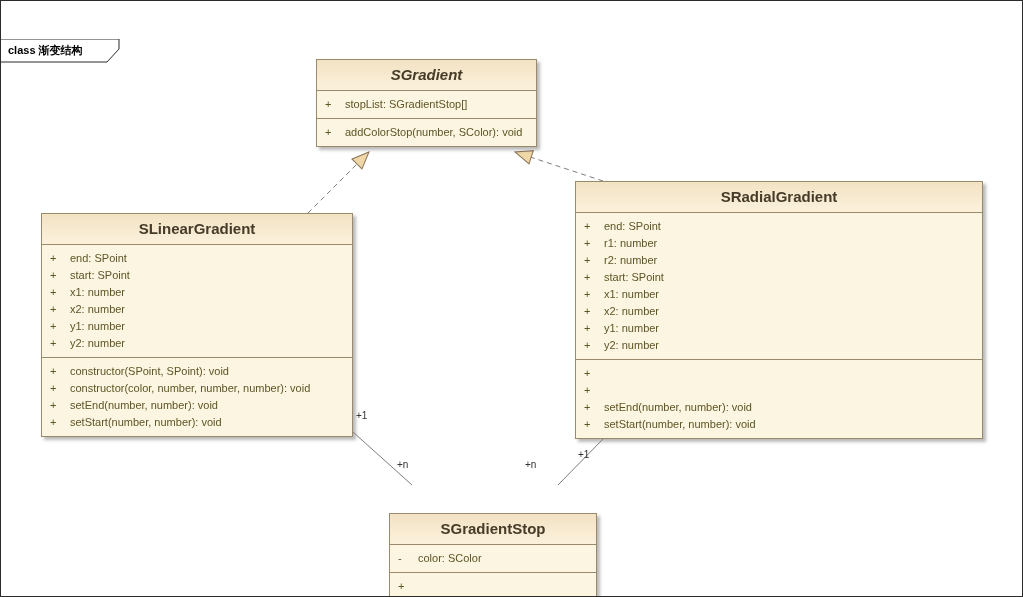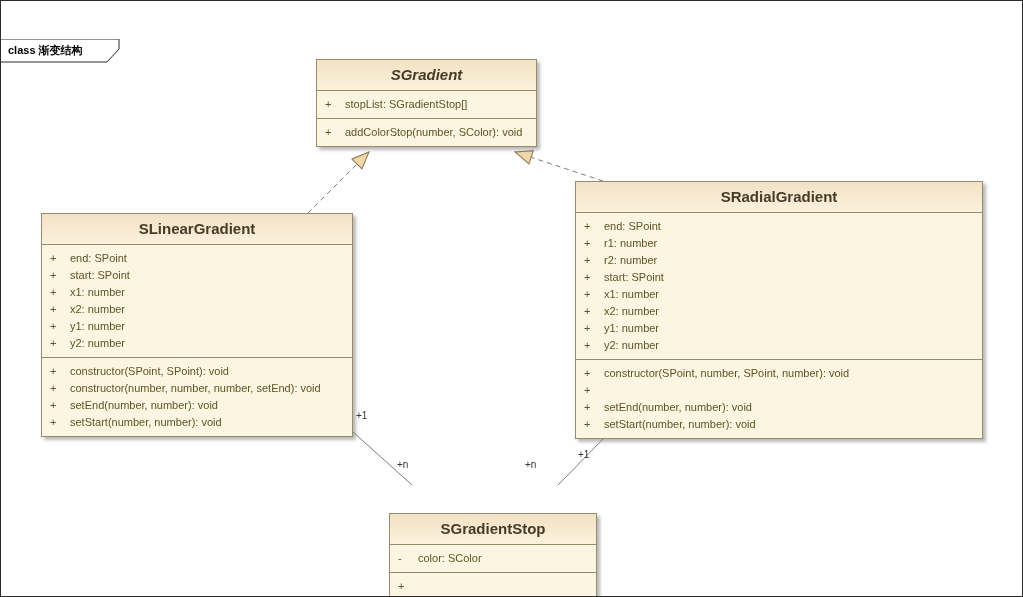--- a/index.html
+++ b/index.html
@@ -139,21 +139,21 @@
         <span class="mtext">y2: number</span>
       </div>
     </div>
     <div class="class-section methods">
       <div class="member">
         <span class="sign">+</span>
         <span class="mtext">constructor(SPoint, SPoint): void</span>
       </div>
       <div class="member">
         <span class="sign">+</span>
-        <span class="mtext">constructor(number, number, number, setEnd): void</span>
+        <span class="mtext">constructor(color, number, number, number): void</span>
       </div>
       <div class="member">
         <span class="sign">+</span>
         <span class="mtext">setEnd(number, number): void</span>
       </div>
       <div class="member">
         <span class="sign">+</span>
         <span class="mtext">setStart(number, number): void</span>
       </div>
     </div>
@@ -191,21 +191,20 @@
         <span class="mtext">y1: number</span>
       </div>
       <div class="member">
         <span class="sign">+</span>
         <span class="mtext">y2: number</span>
       </div>
     </div>
     <div class="class-section methods">
       <div class="member">
         <span class="sign">+</span>
-        <span class="mtext">constructor(SPoint, number, SPoint, number): void</span>
       </div>
       <div class="member">
         <span class="sign">+</span>
       </div>
       <div class="member">
         <span class="sign">+</span>
         <span class="mtext">setEnd(number, number): void</span>
       </div>
       <div class="member">
         <span class="sign">+</span>

